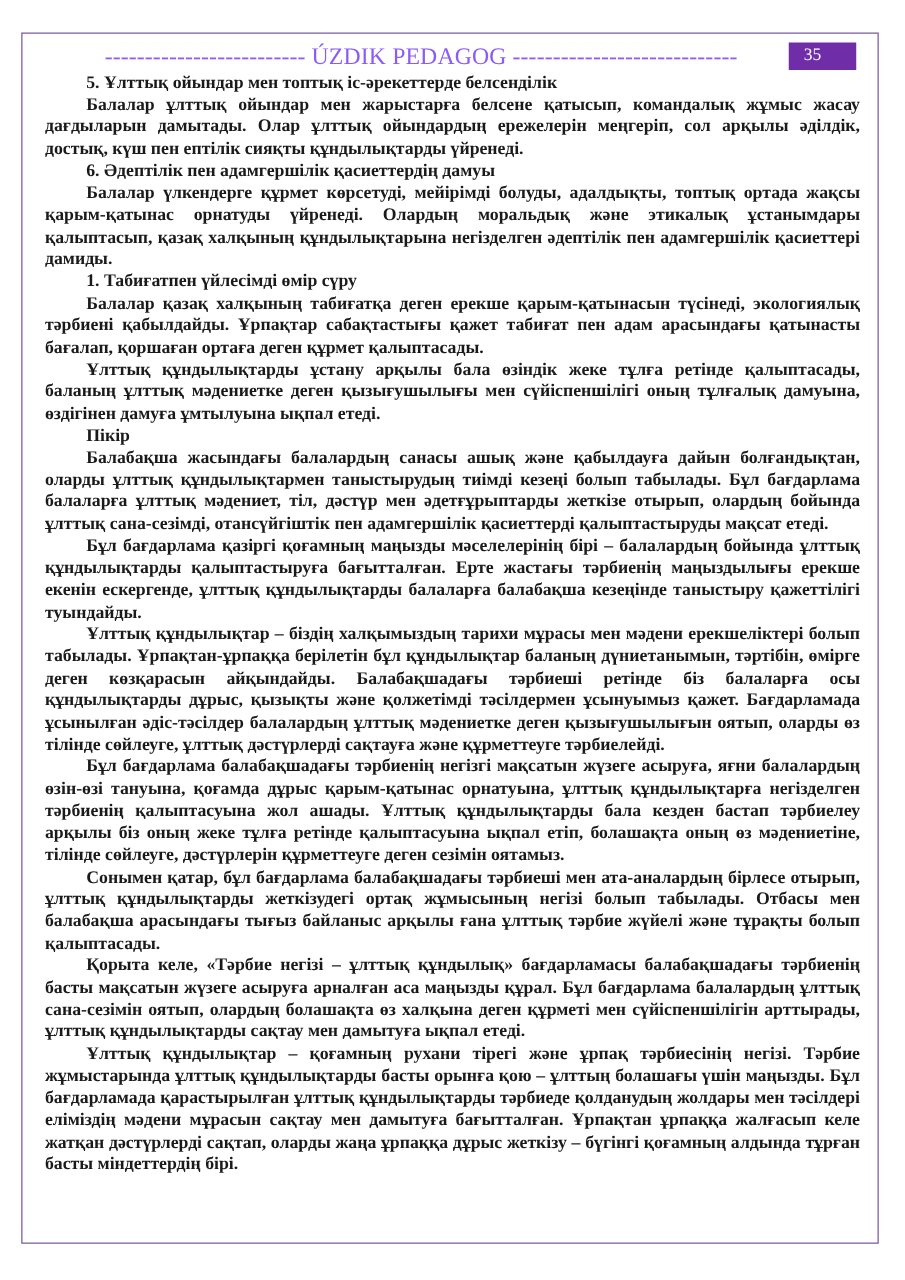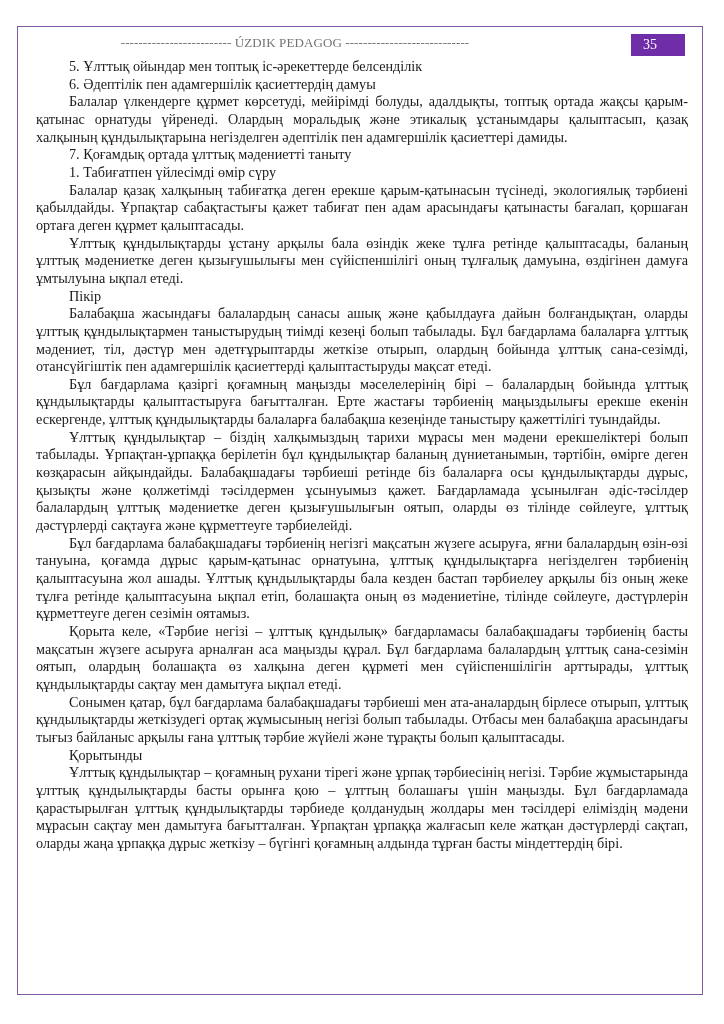--- a/index.html
+++ b/index.html
@@ -35,62 +35,62 @@
       font-size: 14px;
       line-height: 22px;
       padding-left: 12px;
       box-sizing: border-box;
     }
     .running-head {
       position: absolute;
       left: 0;
       top: 35px;
       width: 590px;
-      text-align: center;
-      font-size: 13px;
-      color: #737373;
+      text-align: right;
+      font-size: 19px;
+      color: #8b5cf6;
       letter-spacing: 0.1px;
       white-space: nowrap;
     }
     .content {
       position: absolute;
       left: 36px;
       top: 58px;
       width: 652px;
       font-size: 14.2px;
       line-height: 17.65px;
       text-align: justify;
     }
     .content p {
       margin: 0;
       text-indent: 33px;
+      font-weight: bold;
     }
     .content p.heading {
-      font-weight: normal;
+      font-weight: bold;
     }
   </style>
 </head>
 <body>
 
 <div class="frame"></div>
 
 <div class="running-head">------------------------- ÚZDIK PEDAGOG ----------------------------</div>
 
 <div class="page-num">35</div>
 
 <div class="content">
   <p>5. Ұлттық ойындар мен топтық іс-әрекеттерде белсенділік</p>
+  <p>Балалар ұлттық ойындар мен жарыстарға белсене қатысып, командалық жұмыс жасау дағдыларын дамытады. Олар ұлттық ойындардың ережелерін меңгеріп, сол арқылы әділдік, достық, күш пен ептілік сияқты құндылықтарды үйренеді.</p>
   <p>6. Әдептілік пен адамгершілік қасиеттердің дамуы</p>
   <p>Балалар үлкендерге құрмет көрсетуді, мейірімді болуды, адалдықты, топтық ортада жақсы қарым-қатынас орнатуды үйренеді. Олардың моральдық және этикалық ұстанымдары қалыптасып, қазақ халқының құндылықтарына негізделген әдептілік пен адамгершілік қасиеттері дамиды.</p>
-  <p>7. Қоғамдық ортада ұлттық мәдениетті таныту</p>
   <p>1. Табиғатпен үйлесімді өмір сүру</p>
   <p>Балалар қазақ халқының табиғатқа деген ерекше қарым-қатынасын түсінеді, экологиялық тәрбиені қабылдайды. Ұрпақтар сабақтастығы қажет табиғат пен адам арасындағы қатынасты  бағалап, қоршаған ортаға деген құрмет қалыптасады.</p>
   <p>Ұлттық құндылықтарды ұстану арқылы бала өзіндік жеке тұлға ретінде қалыптасады, баланың ұлттық мәдениетке деген қызығушылығы мен сүйіспеншілігі оның тұлғалық дамуына, өздігінен дамуға ұмтылуына ықпал етеді.</p>
   <p class="heading">Пікір</p>
   <p>Балабақша жасындағы балалардың санасы ашық және қабылдауға дайын болғандықтан, оларды ұлттық құндылықтармен таныстырудың тиімді кезеңі болып табылады. Бұл бағдарлама балаларға ұлттық мәдениет, тіл, дәстүр мен әдетғұрыптарды жеткізе отырып, олардың бойында ұлттық сана-сезімді, отансүйгіштік пен адамгершілік қасиеттерді қалыптастыруды мақсат етеді.</p>
   <p>Бұл бағдарлама қазіргі қоғамның маңызды мәселелерінің бірі – балалардың бойында ұлттық құндылықтарды қалыптастыруға бағытталған. Ерте жастағы тәрбиенің маңыздылығы ерекше екенін ескергенде, ұлттық құндылықтарды балаларға балабақша кезеңінде таныстыру қажеттілігі туындайды.</p>
   <p>Ұлттық құндылықтар – біздің халқымыздың тарихи мұрасы мен мәдени ерекшеліктері болып табылады. Ұрпақтан-ұрпаққа берілетін бұл құндылықтар баланың дүниетанымын, тәртібін, өмірге деген көзқарасын айқындайды. Балабақшадағы тәрбиеші ретінде біз балаларға осы құндылықтарды дұрыс, қызықты және қолжетімді тәсілдермен ұсынуымыз қажет. Бағдарламада ұсынылған әдіс-тәсілдер балалардың ұлттық мәдениетке деген қызығушылығын оятып, оларды өз тілінде сөйлеуге, ұлттық дәстүрлерді сақтауға және құрметтеуге тәрбиелейді.</p>
   <p>Бұл бағдарлама балабақшадағы тәрбиенің негізгі мақсатын жүзеге асыруға, яғни балалардың өзін-өзі тануына, қоғамда дұрыс қарым-қатынас орнатуына, ұлттық құндылықтарға негізделген тәрбиенің қалыптасуына жол ашады. Ұлттық құндылықтарды бала кезден бастап тәрбиелеу арқылы біз оның жеке тұлға ретінде қалыптасуына ықпал етіп, болашақта оның өз мәдениетіне, тілінде сөйлеуге, дәстүрлерін құрметтеуге деген сезімін оятамыз.</p>
+  <p>Сонымен қатар, бұл бағдарлама балабақшадағы тәрбиеші мен ата-аналардың бірлесе отырып, ұлттық құндылықтарды жеткізудегі ортақ жұмысының негізі болып табылады. Отбасы мен балабақша арасындағы тығыз байланыс арқылы ғана ұлттық тәрбие жүйелі және тұрақты болып қалыптасады.</p>
   <p>Қорыта келе, «Тәрбие негізі – ұлттық құндылық» бағдарламасы балабақшадағы тәрбиенің басты мақсатын жүзеге асыруға арналған аса маңызды құрал. Бұл бағдарлама балалардың ұлттық сана-сезімін оятып, олардың болашақта өз халқына деген құрметі мен сүйіспеншілігін арттырады, ұлттық құндылықтарды сақтау мен дамытуға ықпал етеді.</p>
-  <p>Сонымен қатар, бұл бағдарлама балабақшадағы тәрбиеші мен ата-аналардың бірлесе отырып, ұлттық құндылықтарды жеткізудегі ортақ жұмысының негізі болып табылады. Отбасы мен балабақша арасындағы тығыз байланыс арқылы ғана ұлттық тәрбие жүйелі және тұрақты болып қалыптасады.</p>
-  <p class="heading">Қорытынды</p>
   <p>Ұлттық құндылықтар – қоғамның рухани тірегі және ұрпақ тәрбиесінің негізі. Тәрбие жұмыстарында ұлттық құндылықтарды басты орынға қою – ұлттың болашағы үшін маңызды. Бұл бағдарламада қарастырылған ұлттық құндылықтарды тәрбиеде қолданудың жолдары мен тәсілдері еліміздің мәдени мұрасын сақтау мен дамытуға бағытталған. Ұрпақтан ұрпаққа жалғасып келе жатқан дәстүрлерді сақтап, оларды жаңа ұрпаққа дұрыс жеткізу – бүгінгі қоғамның алдында тұрған басты міндеттердің бірі.</p>
 </div>
 
 </body></html>

